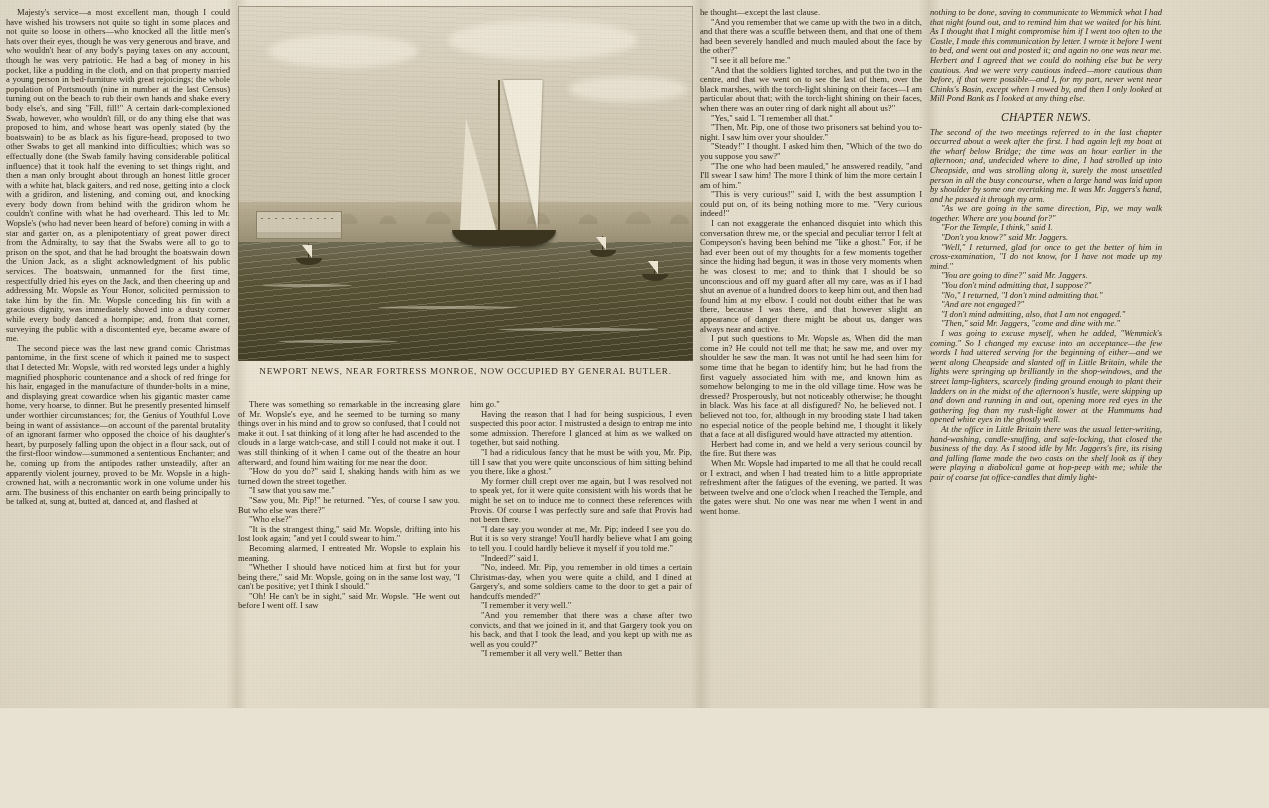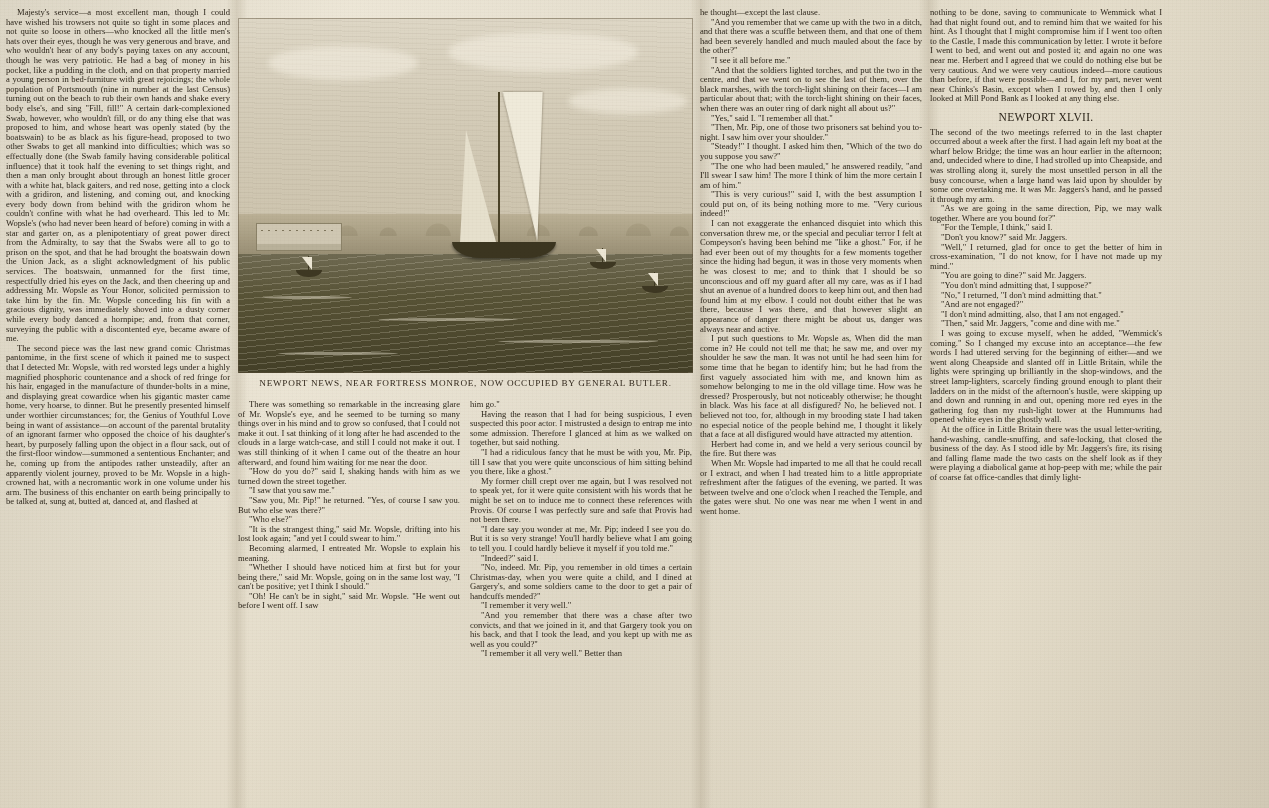--- a/index.html
+++ b/index.html
@@ -4,21 +4,21 @@
 <style>
   html,body{margin:0;padding:0;}
   body{
     width:1269px;height:808px;
     background:#e8e2d2;
     font-family:"Liberation Serif", serif;
     overflow:hidden;
   }
   .page{
     position:relative;
-    width:1269px;height:808px;
+    width:1269px;height:708px;
     background:
       linear-gradient(100deg, rgba(0,0,0,0.05) 0%, rgba(255,255,255,0.04) 25%, rgba(0,0,0,0.03) 52%, rgba(255,255,255,0.03) 78%, rgba(0,0,0,0.06) 100%),
       radial-gradient(ellipse at 30% 20%, #efe9da 0%, #e6dfcd 45%, #ded5c0 100%);
   }
   
   .fold{
     position:absolute;top:0;bottom:0;width:22px;
     background:linear-gradient(to right, rgba(120,105,75,0.00), rgba(120,105,75,0.16), rgba(120,105,75,0.00));
     pointer-events:none;
   }
@@ -53,25 +53,25 @@
   }
   .smallcaps{
     font-variant:small-caps;
     letter-spacing:.3px;
   }
   
   #col1{left:6px;width:224px;height:792px;}
   #col2{left:238px;width:222px;height:792px;}
   #col3{left:470px;width:222px;top:400px;height:400px;}
   #col4{left:700px;width:222px;height:792px;}
-  #col5{left:930px;width:232px;height:792px;}
+  #col5{left:930px;width:232px;height:792px;font-style:italic;}
 
   
   .illo-wrap{
-    position:absolute;left:238px;top:18px;width:455px;height:380px;
+    position:absolute;left:238px;top:6px;width:455px;height:380px;
   }
   .illo{
     position:relative;
     width:455px;height:355px;
     background:linear-gradient(#d8d0bd,#cfc6b1);
     overflow:hidden;
   }
   .sky{
     position:absolute;left:0;right:0;top:0;height:210px;
     background:linear-gradient(#ded7c6 0%, #d4ccb8 45%, #cdc4ae 100%);
@@ -267,21 +267,21 @@
     <p>"The one who had been mauled," he answered readily, "and I'll swear I saw him! The more I think of him the more certain I am of him."</p>
     <p>"This is very curious!" said I, with the best assumption I could put on, of its being nothing more to me. "Very curious indeed!"</p>
     <p>I can not exaggerate the enhanced disquiet into which this conversation threw me, or the special and peculiar terror I felt at Compeyson's having been behind me "like a ghost." For, if he had ever been out of my thoughts for a few moments together since the hiding had begun, it was in those very moments when he was closest to me; and to think that I should be so unconscious and off my guard after all my care, was as if I had shut an avenue of a hundred doors to keep him out, and then had found him at my elbow. I could not doubt either that he was there, because I was there, and that however slight an appearance of danger there might be about us, danger was always near and active.</p>
     <p>I put such questions to Mr. Wopsle as, When did the man come in? He could not tell me that; he saw me, and over my shoulder he saw the man. It was not until he had seen him for some time that he began to identify him; but he had from the first vaguely associated him with me, and known him as somehow belonging to me in the old village time. How was he dressed? Prosperously, but not noticeably otherwise; he thought in black. Was his face at all disfigured? No, he believed not. I believed not too, for, although in my brooding state I had taken no especial notice of the people behind me, I thought it likely that a face at all disfigured would have attracted my attention.</p>
     <p>Herbert had come in, and we held a very serious council by the fire. But there was</p>
     <p>When Mr. Wopsle had imparted to me all that he could recall or I extract, and when I had treated him to a little appropriate refreshment after the fatigues of the evening, we parted. It was between twelve and one o'clock when I reached the Temple, and the gates were shut. No one was near me when I went in and went home.</p>
   </div>
 
   <div class="col" id="col5">
     <p class="noind">nothing to be done, saving to communicate to Wemmick what I had that night found out, and to remind him that we waited for his hint. As I thought that I might compromise him if I went too often to the Castle, I made this communication by letter. I wrote it before I went to bed, and went out and posted it; and again no one was near me. Herbert and I agreed that we could do nothing else but be very cautious. And we were very cautious indeed—more cautious than before, if that were possible—and I, for my part, never went near Chinks's Basin, except when I rowed by, and then I only looked at Mill Pond Bank as I looked at any thing else.</p>
-    <div class="chaphead smallcaps">NEWPORT XLVII.</div>
+    <div class="chaphead smallcaps">CHAPTER NEWS.</div>
     <p class="noind">The second of the two meetings referred to in the last chapter occurred about a week after the first. I had again left my boat at the wharf below Bridge; the time was an hour earlier in the afternoon; and, undecided where to dine, I had strolled up into Cheapside, and was strolling along it, surely the most unsettled person in all the busy concourse, when a large hand was laid upon by shoulder by some one overtaking me. It was Mr. Jaggers's hand, and he passed it through my arm.</p>
     <p>"As we are going in the same direction, Pip, we may walk together. Where are you bound for?"</p>
     <p>"For the Temple, I think," said I.</p>
     <p>"Don't you know?" said Mr. Jaggers.</p>
     <p>"Well," I returned, glad for once to get the better of him in cross-examination, "I do not know, for I have not made up my mind."</p>
     <p>"You are going to dine?" said Mr. Jaggers.</p>
     <p>"You don't mind admitting that, I suppose?"</p>
     <p>"No," I returned, "I don't mind admitting that."</p>
     <p>"And are not engaged?"</p>
     <p>"I don't mind admitting, also, that I am not engaged."</p>

